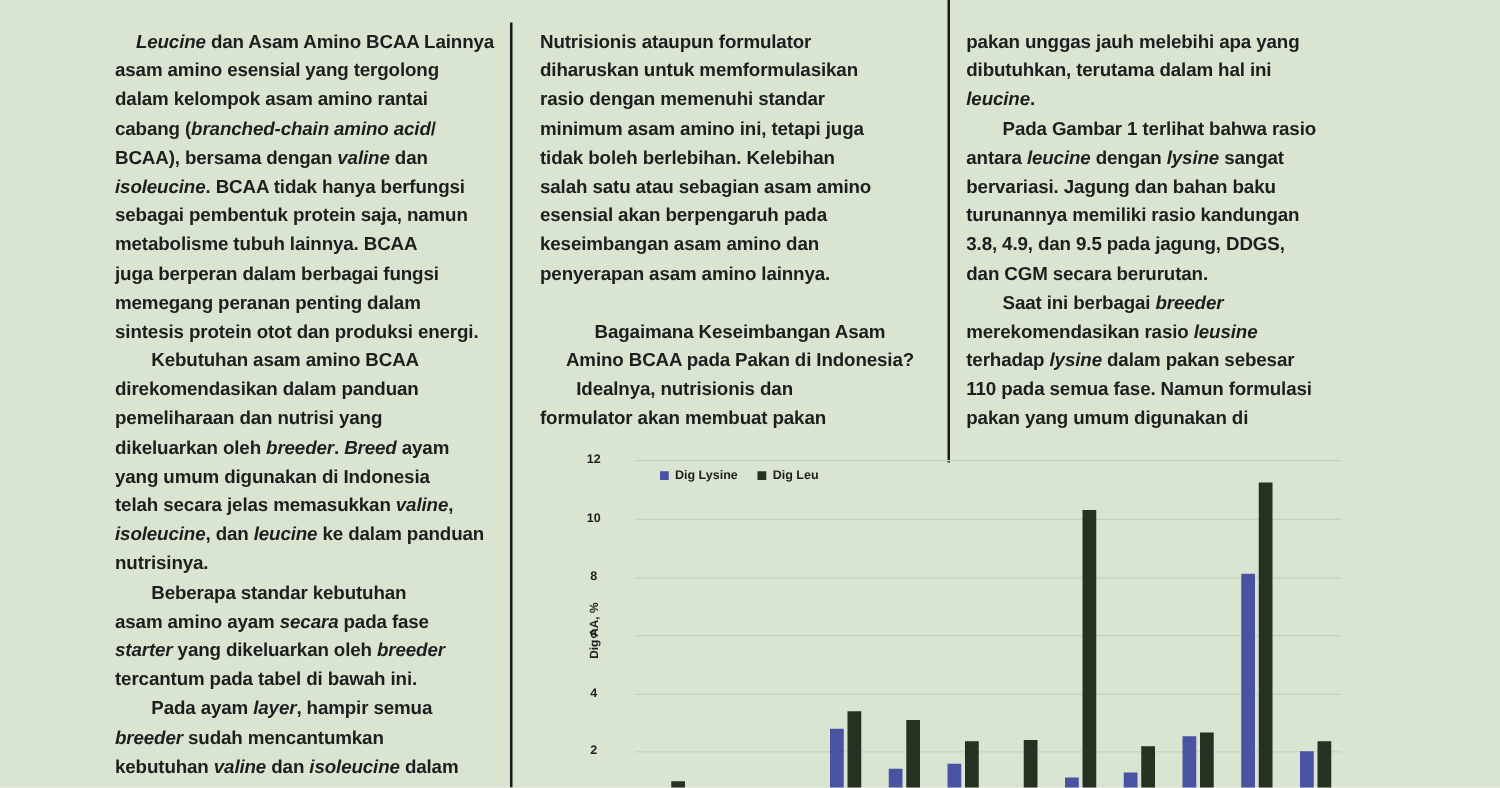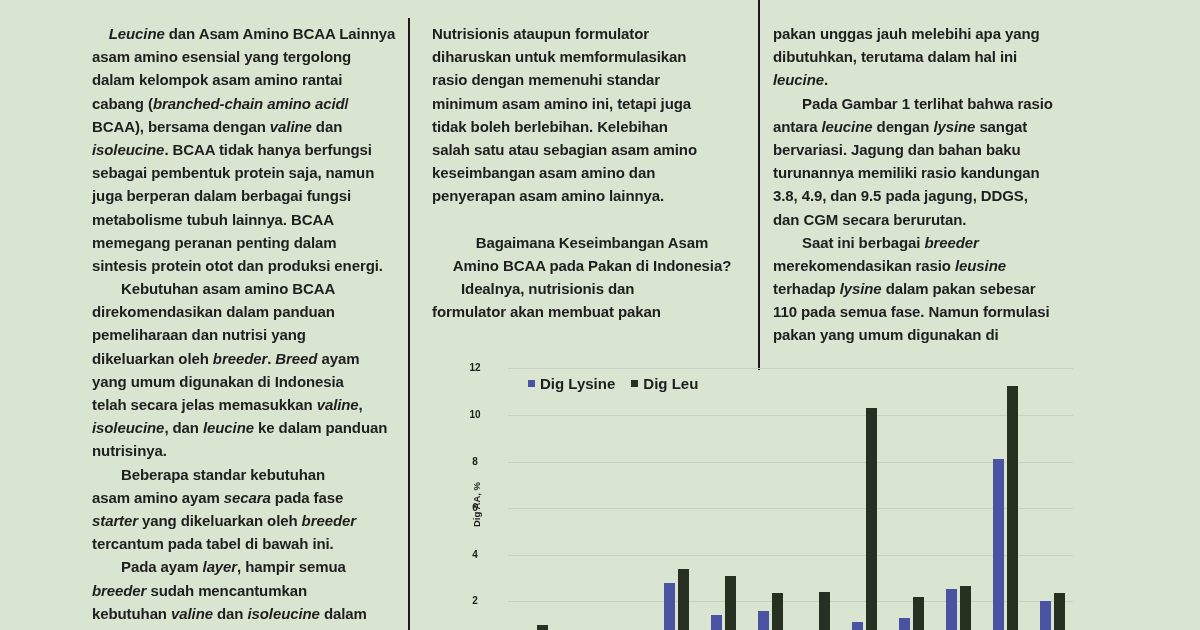--- a/index.html
+++ b/index.html
@@ -24,40 +24,40 @@
     position:absolute; left:460px; width:30px; text-align:center;
     font-size:10px; font-weight:700; color:#1e1e1e; transform:translateY(-52%);
   }
   .ylabel{
     position:absolute; left:437px; top:498px; width:80px; height:13px;
     font-size:9.5px; font-weight:700; color:#1e1e1e; text-align:center;
     transform:rotate(-90deg);
   }
   .legend{
     position:absolute; left:528px; top:375px; display:flex; gap:16px;
-    font-size:15px; font-weight:700; color:#1e1e1e; align-items:center;
+    font-size:10px; font-weight:700; color:#1e1e1e; align-items:center;
   }
   .legend-item{display:flex; align-items:center;}
   .swatch{width:7px; height:7px; display:inline-block; margin-right:5px;}
   .bar{position:absolute; width:11px;}
 </style>
 </head>
 <body>
 
 <div class="page" style="background: rgb(217, 228, 209); color: rgb(30, 30, 30);">
   <div class="col" id="col-0" style="left: 92px;">
       <div class="line heading"><i>Leucine</i><span> dan Asam Amino BCAA Lainnya</span></div>
       <div class="line"><span>asam amino esensial yang tergolong</span></div>
       <div class="line"><span>dalam kelompok asam amino rantai</span></div>
       <div class="line"><span>cabang (</span><i>branched-chain amino acid</i><span>/</span></div>
       <div class="line"><span>BCAA), bersama dengan </span><i>valine</i><span> dan</span></div>
       <div class="line"><i>isoleucine</i><span>. BCAA tidak hanya berfungsi</span></div>
       <div class="line"><span>sebagai pembentuk protein saja, namun</span></div>
+      <div class="line"><span>metabolisme tubuh lainnya. BCAA</span></div>
       <div class="line"><span>juga berperan dalam berbagai fungsi</span></div>
-      <div class="line"><span>metabolisme tubuh lainnya. BCAA</span></div>
       <div class="line"><span>memegang peranan penting dalam</span></div>
       <div class="line"><span>sintesis protein otot dan produksi energi.</span></div>
       <div class="line indent"><span>Kebutuhan asam amino BCAA</span></div>
       <div class="line"><span>direkomendasikan dalam panduan</span></div>
       <div class="line"><span>pemeliharaan dan nutrisi yang</span></div>
       <div class="line"><span>dikeluarkan oleh </span><i>breeder</i><span>. </span><i>Breed</i><span> ayam</span></div>
       <div class="line"><span>yang umum digunakan di Indonesia</span></div>
       <div class="line"><span>telah secara jelas memasukkan </span><i>valine</i><span>,</span></div>
       <div class="line"><i>isoleucine</i><span>, dan </span><i>leucine</i><span> ke dalam panduan</span></div>
       <div class="line"><span>nutrisinya.</span></div>
@@ -69,20 +69,21 @@
       <div class="line"><i>breeder</i><span> sudah mencantumkan</span></div>
       <div class="line"><span>kebutuhan </span><i>valine</i><span> dan </span><i>isoleucine</i><span> dalam</span></div>
     </div>
   <div class="col" id="col-1" style="left: 432px;">
       <div class="line"><span>Nutrisionis ataupun formulator</span></div>
       <div class="line"><span>diharuskan untuk memformulasikan</span></div>
       <div class="line"><span>rasio dengan memenuhi standar</span></div>
       <div class="line"><span>minimum asam amino ini, tetapi juga</span></div>
       <div class="line"><span>tidak boleh berlebihan. Kelebihan</span></div>
       <div class="line"><span>salah satu atau sebagian asam amino</span></div>
+      <div class="line"><span>esensial akan berpengaruh pada</span></div>
       <div class="line"><span>keseimbangan asam amino dan</span></div>
       <div class="line"><span>penyerapan asam amino lainnya.</span></div>
       <div class="line"></div>
       <div class="line heading"><span>Bagaimana Keseimbangan Asam</span></div>
       <div class="line heading"><span>Amino BCAA pada Pakan di Indonesia?</span></div>
       <div class="line indent"><span>Idealnya, nutrisionis dan</span></div>
       <div class="line"><span>formulator akan membuat pakan</span></div>
     </div>
   <div class="col" id="col-2" style="left: 773px;">
       <div class="line"><span>pakan unggas jauh melebihi apa yang</span></div>

